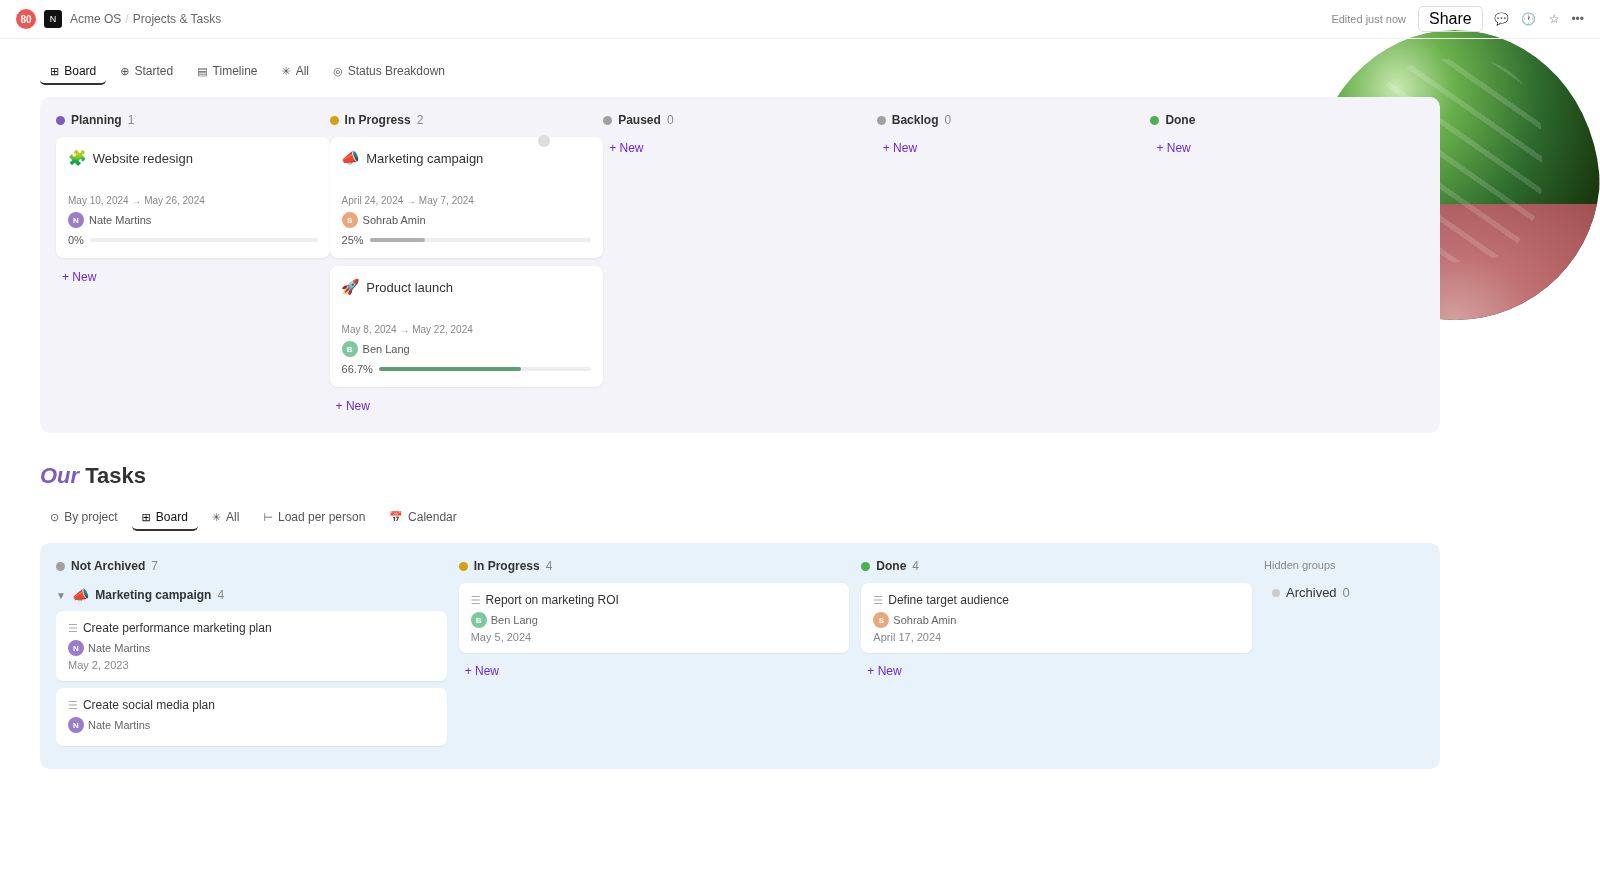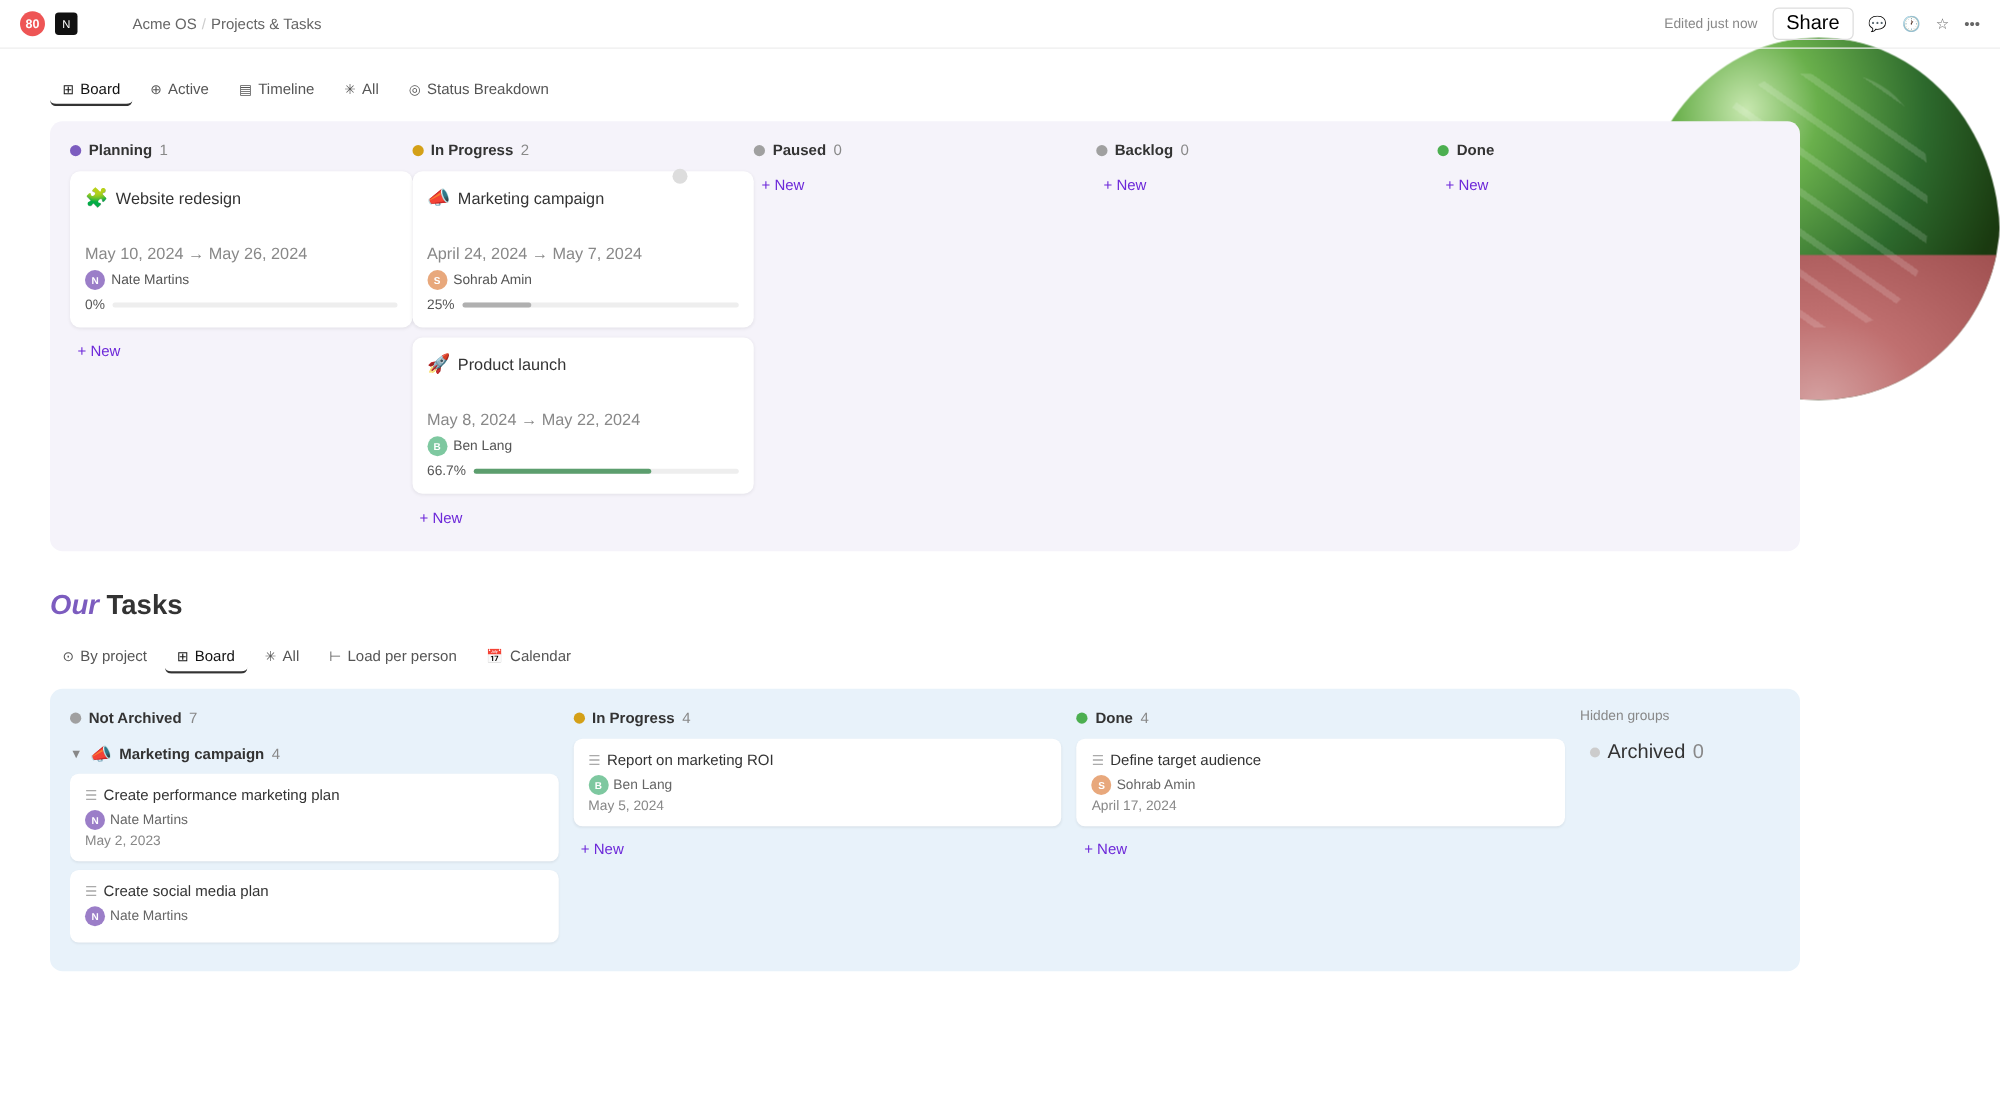--- a/index.html
+++ b/index.html
@@ -2,21 +2,21 @@
 <html><head>
   <meta charset="utf-8">
   <style>
     * { box-sizing: border-box; margin: 0; padding: 0; }
     body { font-family: -apple-system, BlinkMacSystemFont, 'Segoe UI', sans-serif; font-size: 13px; background: #fff; color: #333; overflow-x: hidden; }
 
     
     .topbar { display: flex; align-items: center; justify-content: space-between; padding: 6px 16px; border-bottom: 1px solid #eee; font-size: 12px; color: #666; }
     .topbar-left { display: flex; align-items: center; gap: 8px; }
     .topbar-right { display: flex; align-items: center; gap: 12px; }
-    .breadcrumb { display: flex; align-items: center; gap: 4px; margin-left: 36px; }
+    .breadcrumb { display: flex; align-items: center; gap: 4px; }
     .logo-circle { width: 20px; height: 20px; border-radius: 50%; background: #e55; display: flex; align-items: center; justify-content: center; color: white; font-size: 10px; font-weight: bold; }
     .notion-icon { width: 18px; height: 18px; background: #111; border-radius: 3px; display: inline-flex; align-items: center; justify-content: center; color: white; font-size: 9px; }
     .sep { color: #ccc; }
 
     
     .main { padding: 20px 40px; max-width: 1480px; }
 
     
     .section-title { font-size: 22px; font-weight: 600; margin-bottom: 16px; }
     .section-title .our { color: #7c5cbf; font-style: italic; }
@@ -32,21 +32,21 @@
     .board { display: flex; min-width: 900px; }
     .column { min-width: 200px; flex: 1; }
     .col-header { display: flex; align-items: center; gap: 6px; margin-bottom: 10px; font-size: 12px; font-weight: 600; }
     .col-dot { width: 9px; height: 9px; border-radius: 50%; }
     .col-count { color: #888; font-weight: normal; }
 
     
     .card { background: white; border-radius: 8px; padding: 12px; margin-bottom: 8px; box-shadow: 0 1px 3px rgba(0,0,0,0.07); }
     .card-title { font-size: 13px; font-weight: 500; margin-bottom: 6px; display: flex; align-items: center; gap: 6px; }
     .card-emoji { font-size: 15px; }
-    .card-dates { font-size: 13px; color: #888; margin-bottom: 6px; margin-top: 28px; }
+    .card-dates { font-size: 10px; color: #888; margin-bottom: 6px; margin-top: 28px; }
     .card-assignee { display: flex; align-items: center; gap: 5px; font-size: 11px; color: #555; margin-bottom: 6px; }
     .avatar { width: 16px; height: 16px; border-radius: 50%; background: #ccc; display: flex; align-items: center; justify-content: center; font-size: 8px; color: white; font-weight: bold; }
     .avatar.nate { background: #9b7ec8; }
     .avatar.sohrab { background: #e8a87c; }
     .avatar.ben { background: #7ec8a0; }
     .progress-bar-wrap { display: flex; align-items: center; gap: 6px; font-size: 11px; color: #555; }
     .progress-bar { flex: 1; height: 4px; background: #eee; border-radius: 2px; }
     .progress-fill { height: 100%; border-radius: 2px; background: #b0b0b0; }
     .progress-fill.green { background: #5c9e6e; }
 
@@ -56,21 +56,21 @@
     .tasks-section { margin-top: 30px; }
     .tasks-board-outer { background: #e8f2fa; border-radius: 10px; padding: 16px; }
     .tasks-tab-bar { display: flex; align-items: center; gap: 4px; margin-bottom: 12px; }
 
     .tasks-board { display: flex; gap: 12px; overflow-x: auto; }
     .tasks-col { min-width: 220px; flex: 1; }
 
     
     .hidden-groups { min-width: 160px; }
     .hidden-groups-title { font-size: 11px; color: #888; margin-bottom: 8px; }
-    .hidden-group-item { display: flex; align-items: center; gap: 6px; padding: 6px 8px; border-radius: 6px; font-size: 16px; }
+    .hidden-group-item { display: flex; align-items: center; gap: 6px; padding: 6px 8px; border-radius: 6px; font-size: 13px; }
     .hidden-dot { width: 8px; height: 8px; border-radius: 50%; background: #ccc; }
 
     
     .group-header { display: flex; align-items: center; gap: 6px; font-size: 12px; font-weight: 600; padding: 4px 0 8px; color: #333; }
     .group-arrow { font-size: 10px; cursor: pointer; color: #888; }
     .group-icon { font-size: 14px; }
 
     
     .task-card { background: white; border-radius: 7px; padding: 10px 12px; margin-bottom: 7px; box-shadow: 0 1px 2px rgba(0,0,0,0.06); }
     .task-card-title { font-size: 12px; font-weight: 500; margin-bottom: 5px; display: flex; align-items: center; gap: 5px; }
@@ -110,21 +110,21 @@
 <div class="main">
 
 
   <div class="tab-bar">
     <div class="tab active">
         <span class="tab-icon">⊞</span>
         <span>Board</span>
       </div>
     <div class="tab">
         <span class="tab-icon">⊕</span>
-        <span>Active</span>
+        <span>Started</span>
       </div>
     <div class="tab">
         <span class="tab-icon">▤</span>
         <span>Timeline</span>
       </div>
     <div class="tab">
         <span class="tab-icon">✳</span>
         <span>All</span>
       </div>
     <div class="tab">

